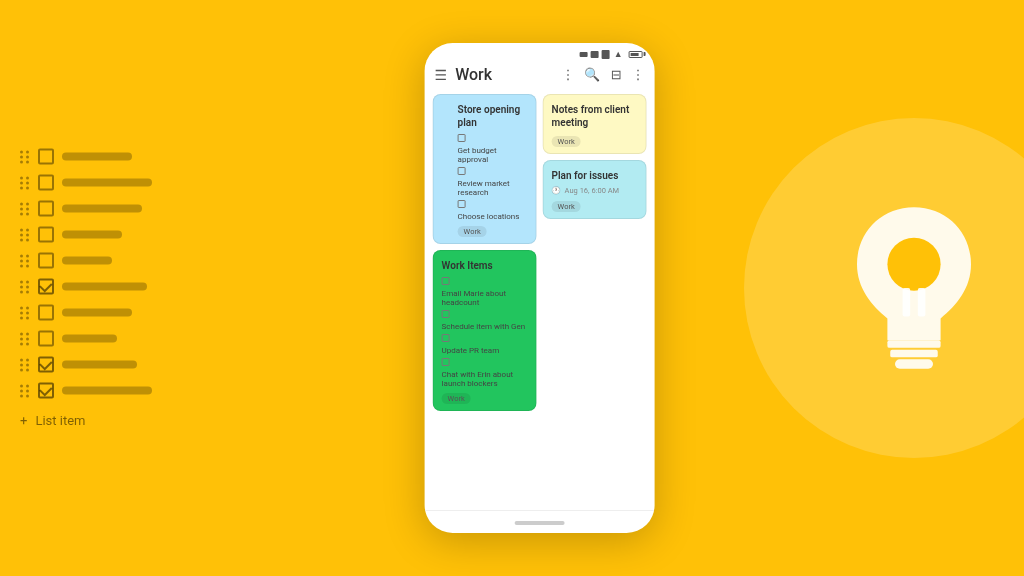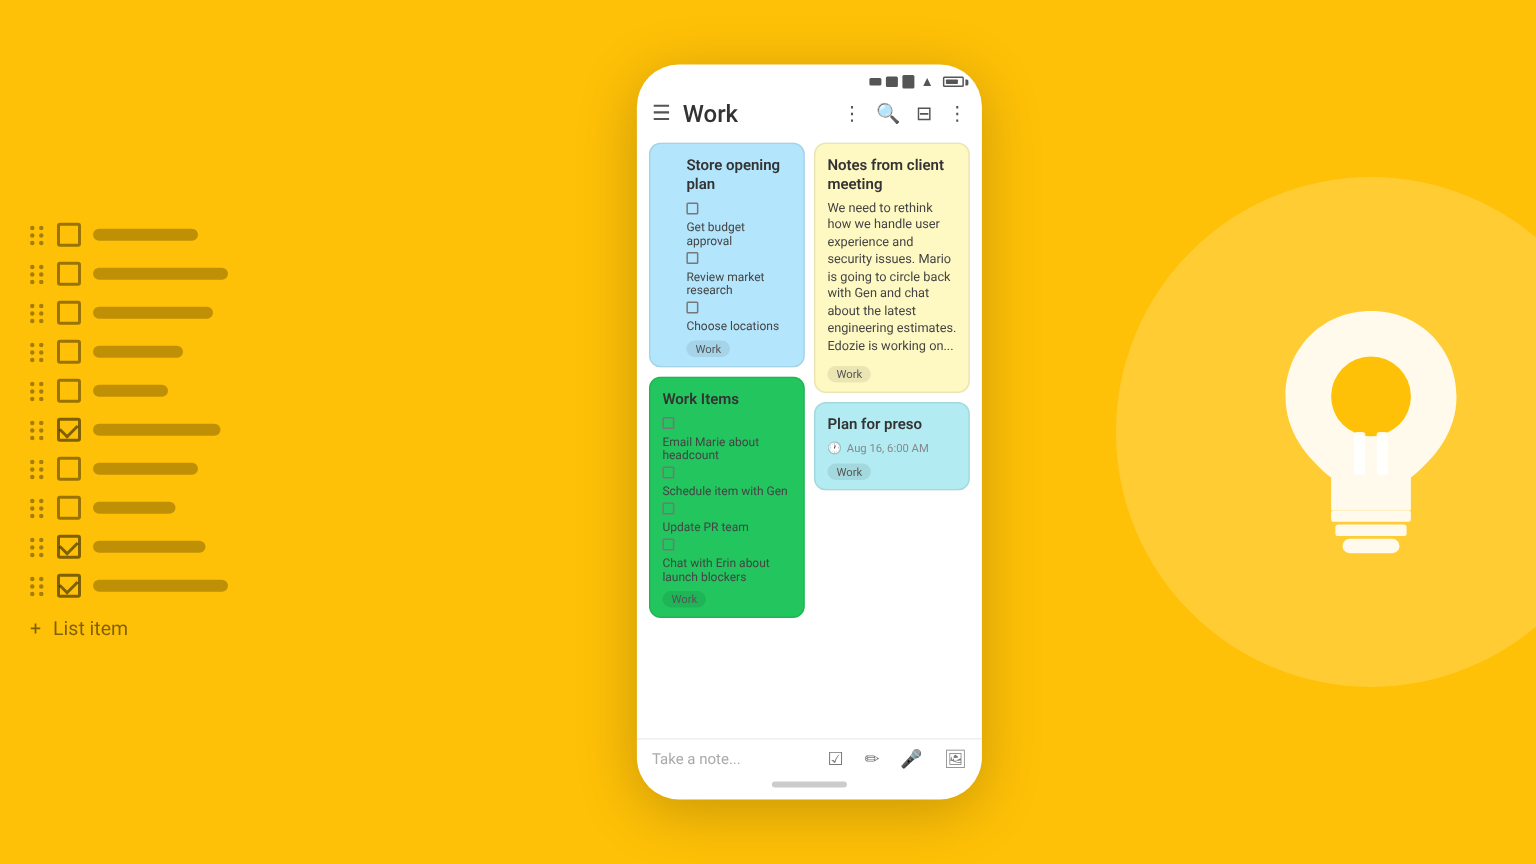--- a/index.html
+++ b/index.html
@@ -512,40 +512,30 @@
           <span>Chat with Erin about launch blockers</span>
         </div>
         <div class="note-tag">Work</div>
       </div>
     </div>
 
     <div class="notes-col">
 
       <div class="note-card white">
         <div class="note-title">Notes from client meeting</div>
-        <div class="note-body">We need to rethink how we handle user experience and security issues. Mario is going to circle back with Gen and chat about the latest engineering estimates. Edozie is working on...</div>
         <div class="note-tag">Work</div>
       </div>
 
       <div class="note-card teal">
-        <div class="note-title">Plan for preso</div>
+        <div class="note-title">Plan for issues</div>
         <div class="note-date">
           <span class="date-icon">🕐</span>
           <span>Aug 16, 6:00 AM</span>
         </div>
         <div class="note-tag">Work</div>
       </div>
     </div>
   </div>
 
   <div class="phone-bottom">
-    <div class="take-note-row">
-      <span class="take-note-placeholder">Take a note...</span>
-      <div class="bottom-icons">
-        <span class="bottom-icon">☑</span>
-        <span class="bottom-icon">✏</span>
-        <span class="bottom-icon">🎤</span>
-        <span class="bottom-icon">🖼</span>
-      </div>
-    </div>
     <div class="phone-home-bar"></div>
   </div>
 </div>
 
 </body></html>

